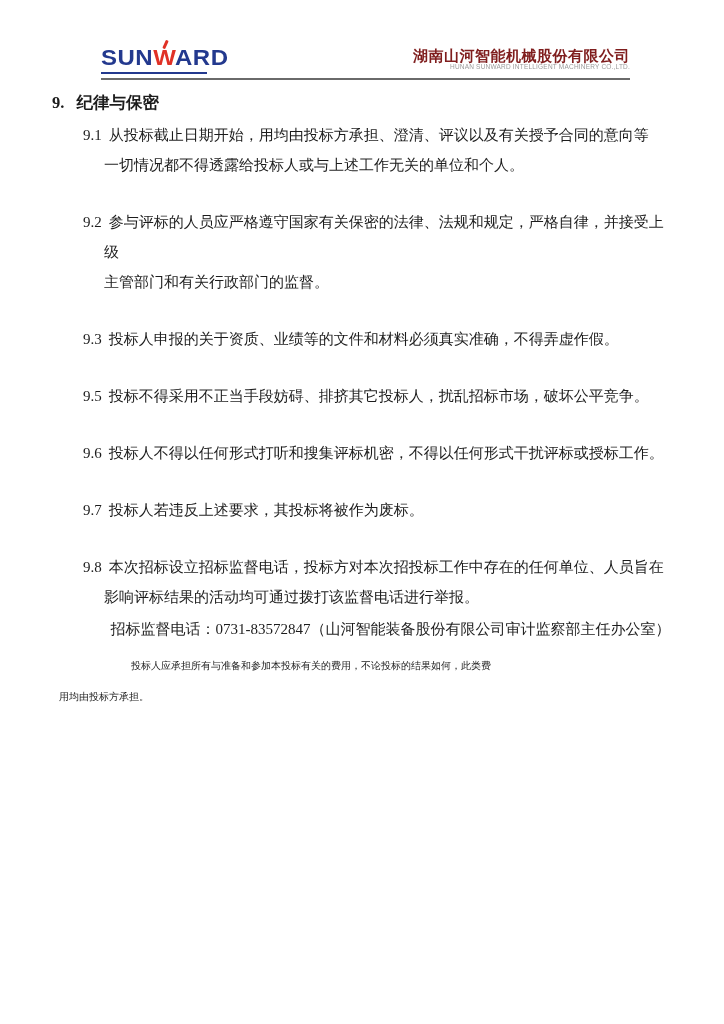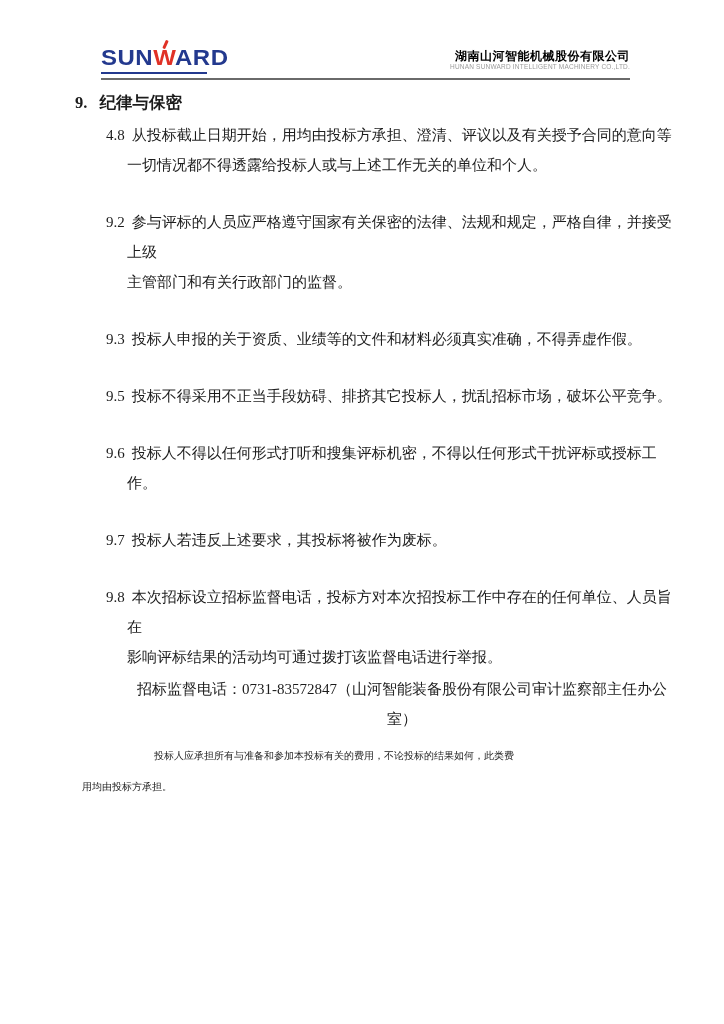--- a/index.html
+++ b/index.html
@@ -50,40 +50,40 @@
   .logo-underline {
     margin-top: 3px;
     height: 2px;
     width: 106px;
     background: #23398e;
   }
   .company-block { text-align: right; padding-bottom: 3px; }
   .company-cn {
     font-family: Liberation Sans, sans-serif;
     font-weight: bold;
-    font-size: 12px;
+    font-size: 15px;
     line-height: 14px;
-    color: #000000;
+    color: #7f1d1d;
     letter-spacing: 0.5px;
   }
   .company-en {
     font-family: "Liberation Sans", sans-serif;
     font-size: 6.5px;
     line-height: 8px;
     color: #9b9b9b;
     letter-spacing: 0.2px;
   }
   .header-rule {
     margin-top: 4px;
     height: 2px;
     background: #6a6a6a;
   }
 
   
-  .main { margin: 0 50px 0 82px; }
+  .main { margin: 0 50px 0 59px; }
 
   .section-heading {
     margin: 12px 0 0 -7px;
     font-size: 16.5px;
     font-weight: bold;
     line-height: 22px;
     white-space: nowrap;
   }
   .section-heading .sec-num { display: inline-block; margin-right: 12px; }
 
@@ -145,21 +145,21 @@
   </div>
 
   <div class="main">
 
     <div class="section-heading">
       <span class="sec-num">9.</span><span>纪律与保密</span>
     </div>
 
     <div class="clauses">
       <div class="clause">
-        <span class="clause-num">4.8</span><span class="lines">从投标截止日期开始，用均由投标方承担、澄清、评议以及有关授予合同的意向等
+        <span class="clause-num">9.1</span><span class="lines">从投标截止日期开始，用均由投标方承担、澄清、评议以及有关授予合同的意向等
 一切情况都不得透露给投标人或与上述工作无关的单位和个人。</span>
       </div>
       <div class="clause">
         <span class="clause-num">9.2</span><span class="lines">参与评标的人员应严格遵守国家有关保密的法律、法规和规定，严格自律，并接受上级
 主管部门和有关行政部门的监督。</span>
       </div>
       <div class="clause">
         <span class="clause-num">9.3</span><span class="lines">投标人申报的关于资质、业绩等的文件和材料必须真实准确，不得弄虚作假。</span>
       </div>
       <div class="clause">

